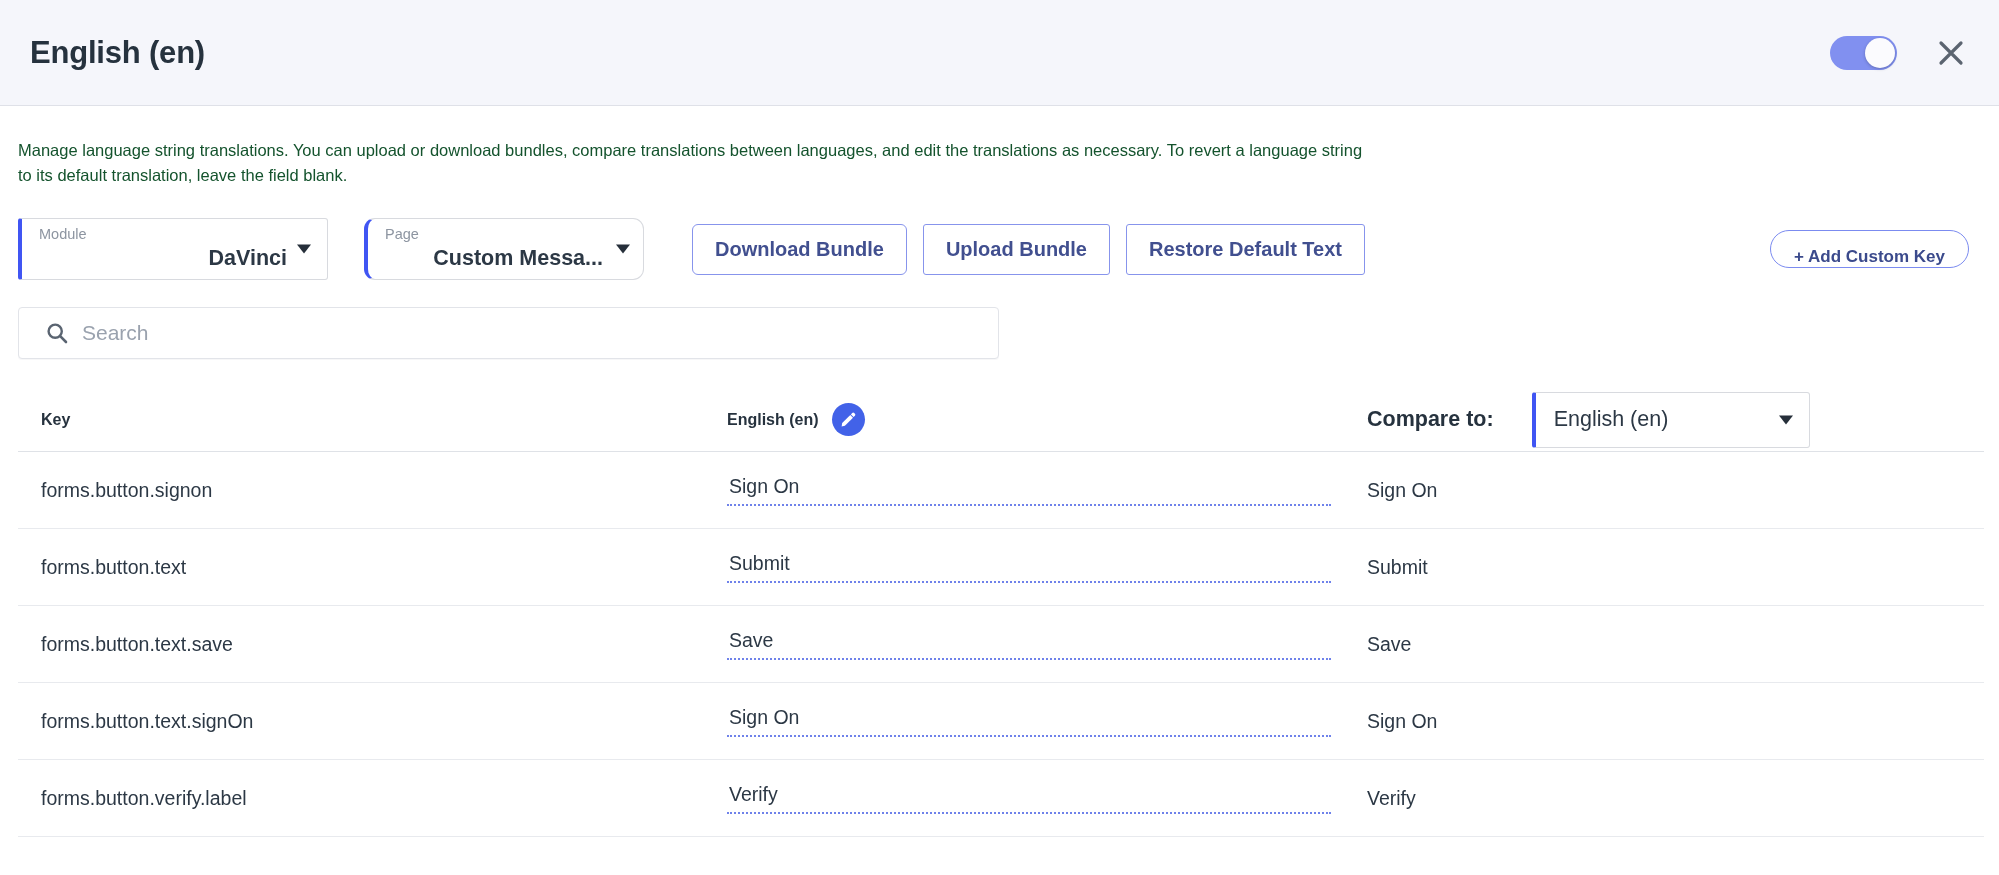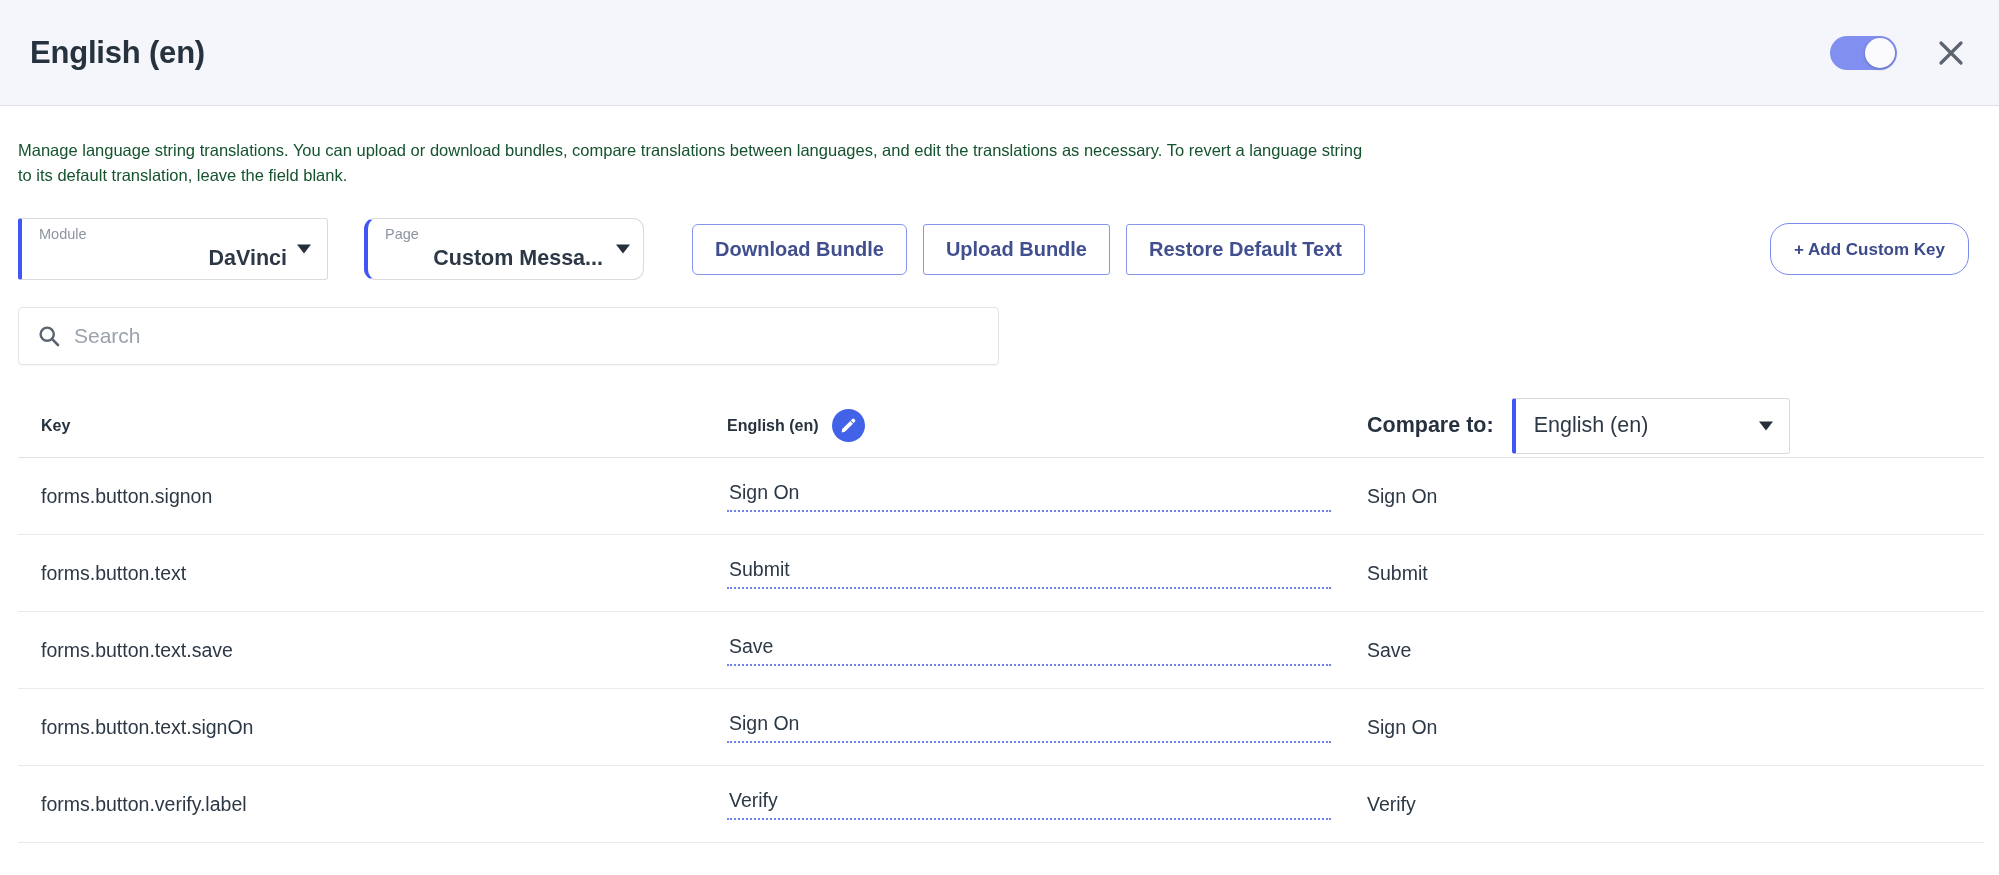--- a/index.html
+++ b/index.html
@@ -145,44 +145,44 @@
     padding: 0 22px;
     cursor: pointer;
     white-space: nowrap;
   }
   .btn-outline:first-of-type { margin-left: 48px; border-radius: 6px; }
   .btn-outline + .btn-outline { margin-left: 16px; }
 
   .btn-pill {
     margin-left: auto;
     margin-right: 12px;
-    height: 52px;
+    height: 38px;
     border: 1.6px solid #7b8bf0;
     border-radius: 19px;
     background: #fff;
     color: #3b4a8c;
     font-family: "Liberation Sans", sans-serif;
     font-size: 17px;
     font-weight: bold;
     padding: 16px 23px;
     cursor: pointer;
     white-space: nowrap;
   }
 
   
   .search-wrap {
     margin-top: 27px;
     width: 981px;
-    height: 58px;
+    height: 52px;
     border: 1px solid #e2e4e9;
     border-radius: 4px;
     background: #fff;
     display: flex;
     align-items: center;
-    padding: 0 18px;
+    padding: 0 26px;
     box-shadow: 0 1px 1px rgba(30,40,60,.035);
   }
   .search-icon { color: #5a6471; display: flex; flex: none; margin-right: 13px; }
   .search-input {
     flex: 1;
     border: 0;
     outline: 0;
     font-family: "Liberation Sans", sans-serif;
     font-size: 21px;
     color: #2c3845;
@@ -202,21 +202,21 @@
   }
   .thead {
     height: 64px;
     border-bottom: 1.5px solid #dfe2e7;
     align-items: center;
   }
   .tbody-row { height: 77px; }
 
   .col-key     { width: 686px; flex: none; }
   .col-value   { width: 640px; flex: none; }
-  .col-compare { flex: 1; }
+  .col-compare { flex: 1; gap: 20px; }
 
   .th {
     font-size: 16px;
     font-weight: bold;
     color: #26323e;
     display: flex;
     align-items: center;
   }
 
   .edit-badge {

